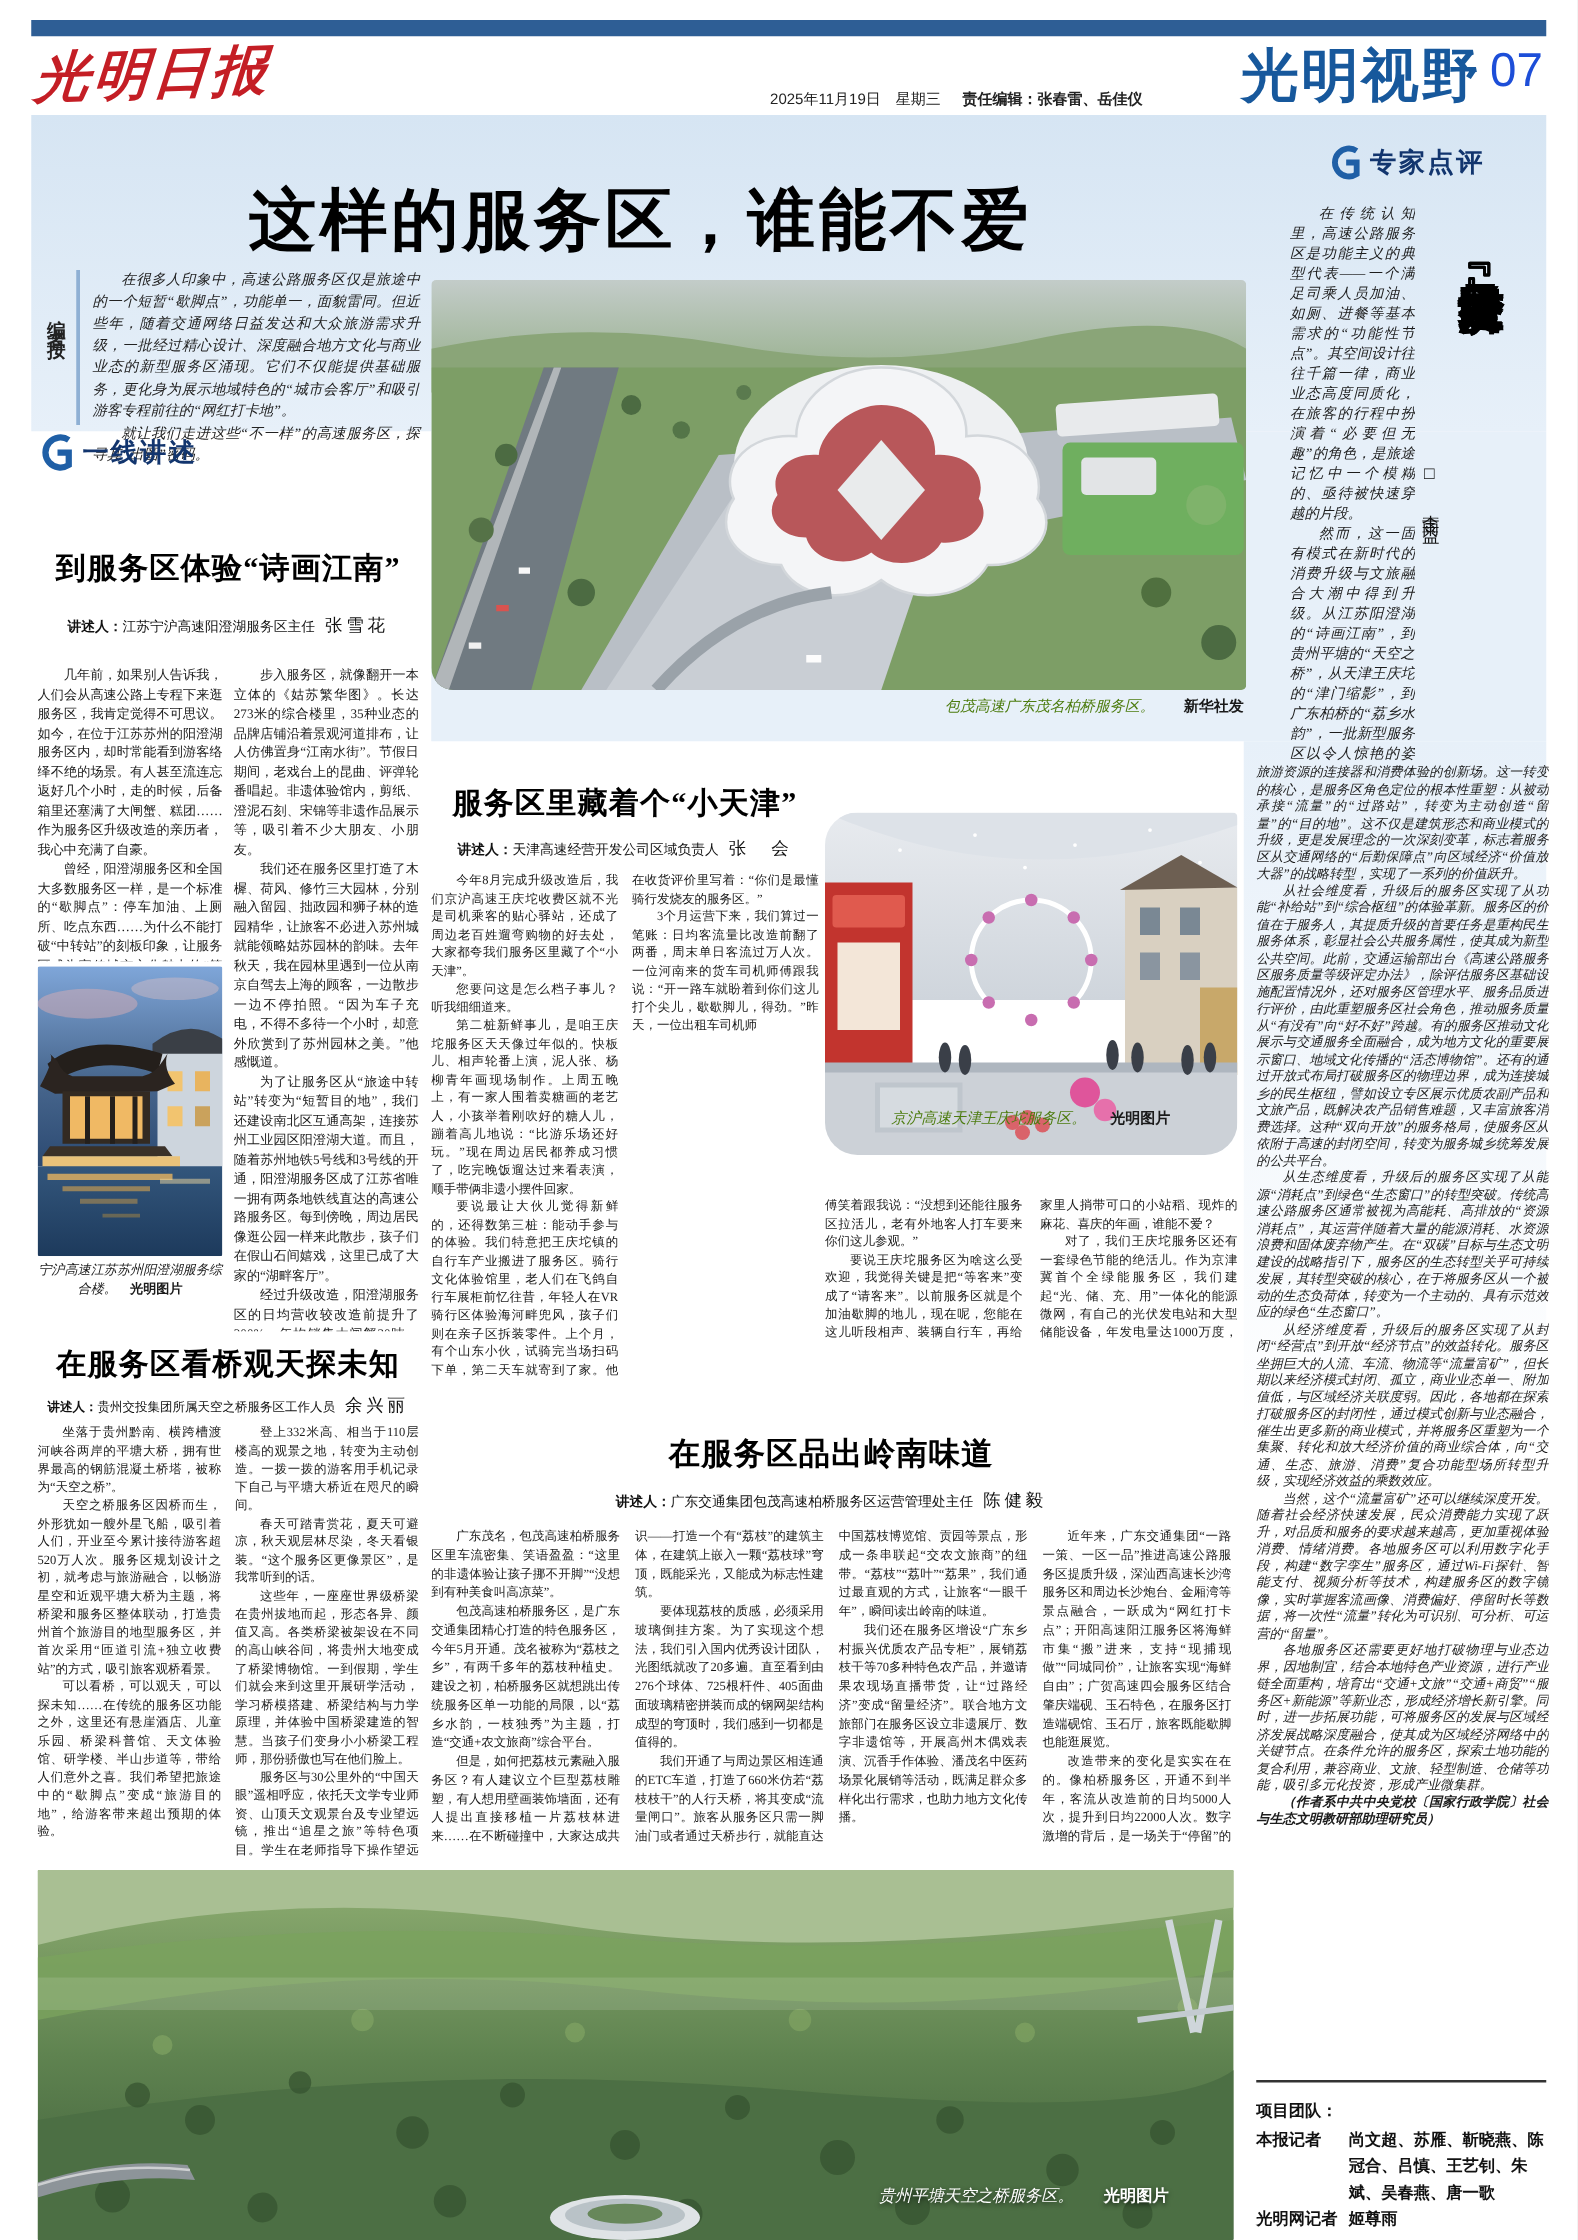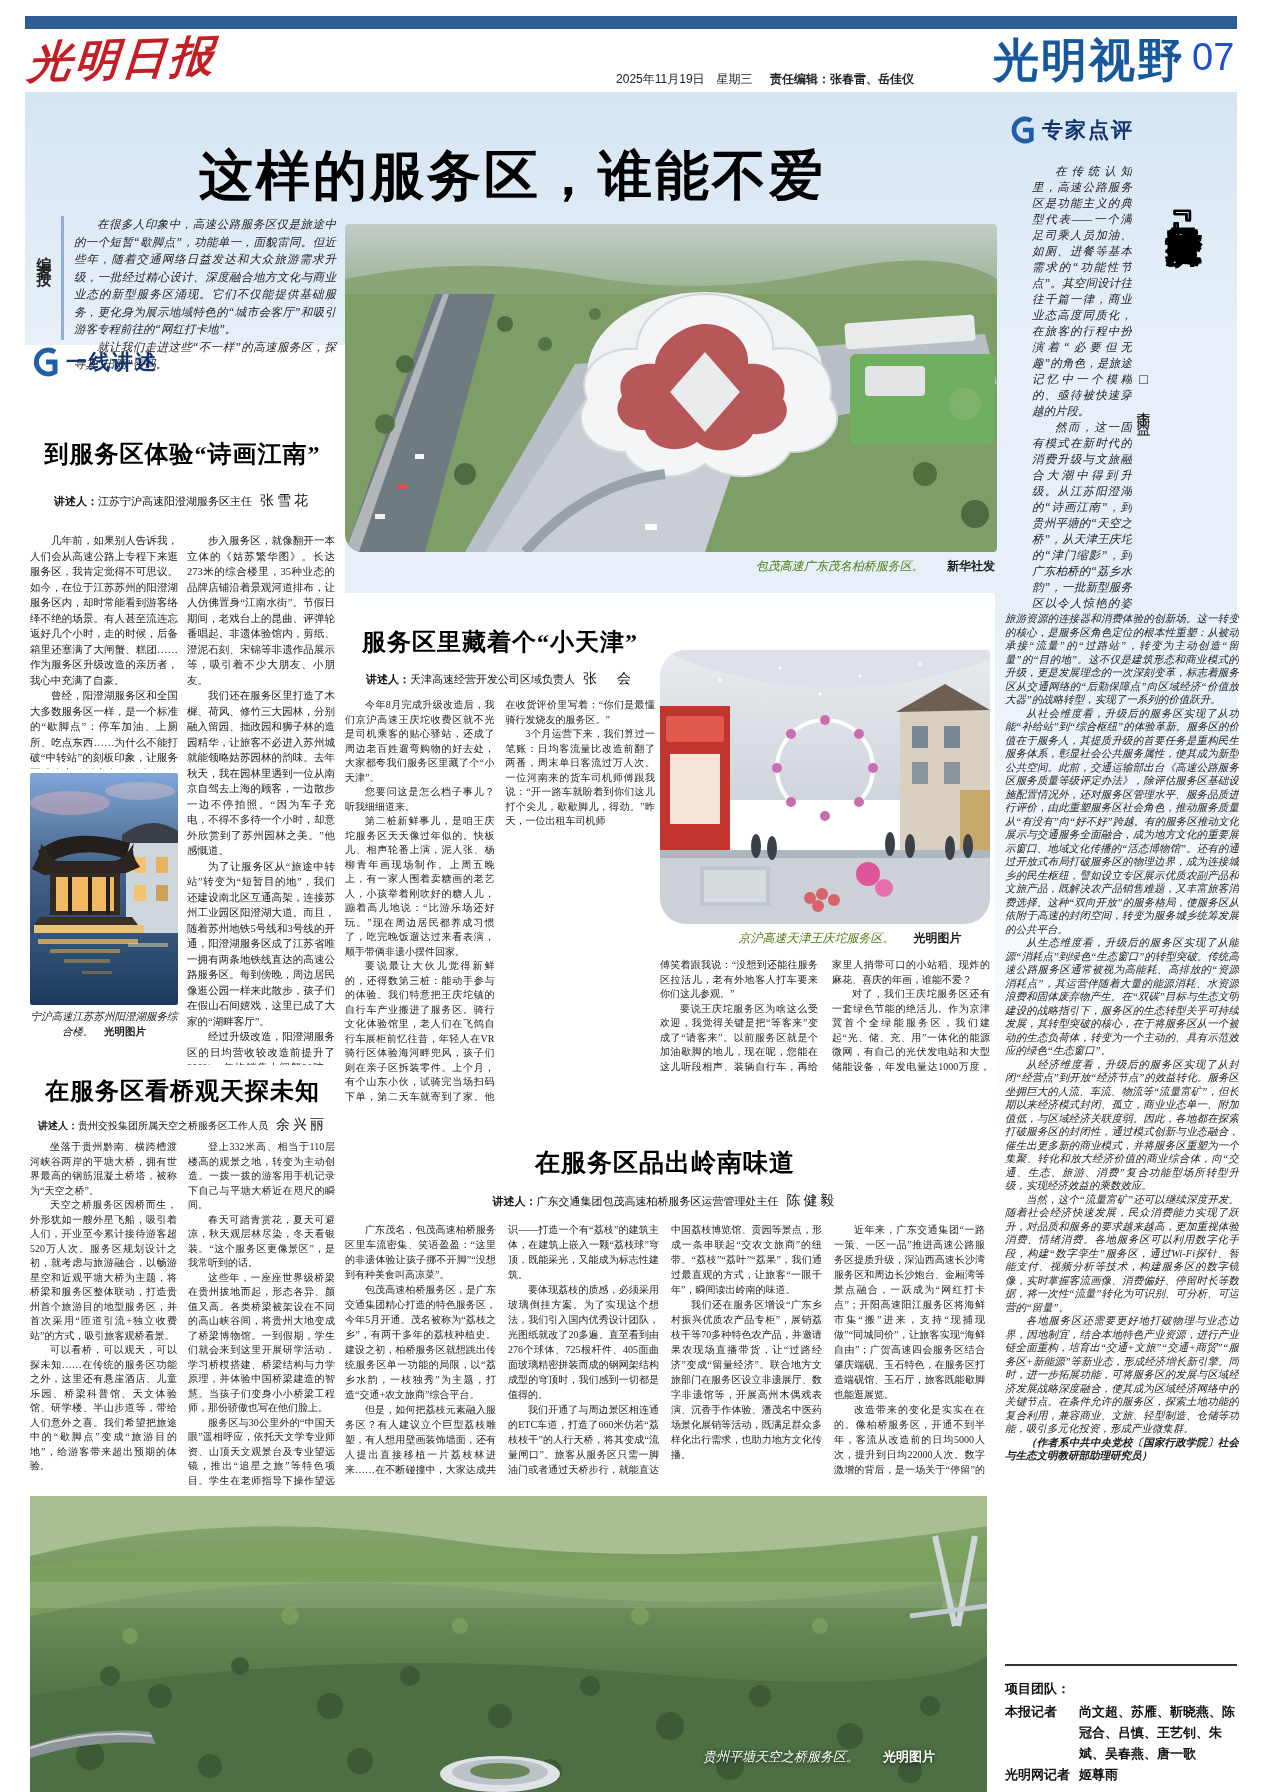--- a/index.html
+++ b/index.html
@@ -307,21 +307,21 @@
       <g fill="#d9636a">
           <circle cx="150" cy="248" r="6"></circle>
           <circle cx="162" cy="244" r="6"></circle>
           <circle cx="174" cy="250" r="6"></circle>
           <circle cx="158" cy="256" r="6"></circle>
         </g>
       <rect x="40" y="216" width="70" height="40" fill="#bfc6cd"></rect>
       <rect x="44" y="220" width="62" height="32" fill="#d6dbe0"></rect>
     </svg>
   </div>
-  <div class="abs" style="left:665px;top:930px;width:322px;display:flex;justify-content:center;">
+  <div class="abs" style="left:665px;top:886px;width:322px;display:flex;justify-content:flex-start;">
     <span class="cap" style="margin-left:48px;">京沪高速天津王庆坨服务区。</span>
     <span class="cred">光明图片</span>
   </div>
   <div class="abs body-serif cols2 flush" style="left:660px;top:958px;width:330px;height:144px;font-size:10px;line-height:14.5px;column-gap:14px;">
       <p>傅笑着跟我说：“没想到还能往服务区拉活儿，老有外地客人打车要来你们这儿参观。”</p>
       <p>要说王庆坨服务区为啥这么受欢迎，我觉得关键是把“等客来”变成了“请客来”。以前服务区就是个加油歇脚的地儿，现在呢，您能在这儿听段相声、装辆自行车，再给家里人捎带可口的小站稻、现炸的麻花、喜庆的年画，谁能不爱？</p>
       <p>对了，我们王庆坨服务区还有一套绿色节能的绝活儿。作为京津冀首个全绿能服务区，我们建起“光、储、充、用”一体化的能源微网，有自己的光伏发电站和大型储能设备，年发电量达1000万度，远超服务区每年300万度的用电量，一年能节约电费200多万元。</p>
     </div>
 
   <div class="abs atitle" style="left:345px;top:1146px;width:640px;font-size:25px;">在服务区品出岭南味道</div>
@@ -387,21 +387,21 @@
       <ellipse cx="470" cy="275" rx="30" ry="8" fill="#67875a"></ellipse>
       <path d="M905 40 L925 130 M945 40 L928 130" stroke="#cfd6da" stroke-width="6" fill="none"></path>
       <path d="M880 120 L957 110" stroke="#c3cbd0" stroke-width="5"></path>
     </svg>
     <div class="botcap">
       <span>贵州平塘天空之桥服务区。</span>
       <span class="cred">光明图片</span>
     </div>
   </div>
 
-  <div class="abs marker" style="left:1008px;top:116px;">
+  <div class="abs marker" style="left:1062px;top:116px;">
     <span class="gicon">
       <svg width="28" height="28" viewBox="0 0 30 30">
           <path d="M25 5 A12 12 0 1 0 25 25 L25 15 L16 15" fill="none" stroke="#1f5fa6" stroke-width="5"></path>
         </svg>
     </span>
     <span class="mtxt">专家点评</span>
   </div>
   <div class="abs comm comm-narrow clip">
       <p>在传统认知里，高速公路服务区是功能主义的典型代表——一个满足司乘人员加油、如厕、进餐等基本需求的“功能性节点”。其空间设计往往千篇一律，商业业态高度同质化，在旅客的行程中扮演着“必要但无趣”的角色，是旅途记忆中一个模糊的、亟待被快速穿越的片段。</p>
       <p>然而，这一固有模式在新时代的消费升级与文旅融合大潮中得到升级。从江苏阳澄湖的“诗画江南”，到贵州平塘的“天空之桥”，从天津王庆坨的“津门缩影”，到广东柏桥的“荔乡水韵”，一批新型服务区以令人惊艳的姿态进入公众视野。它们不再是高速公路的附属品，而是主动成为区域文化的展示窗口、</p>

